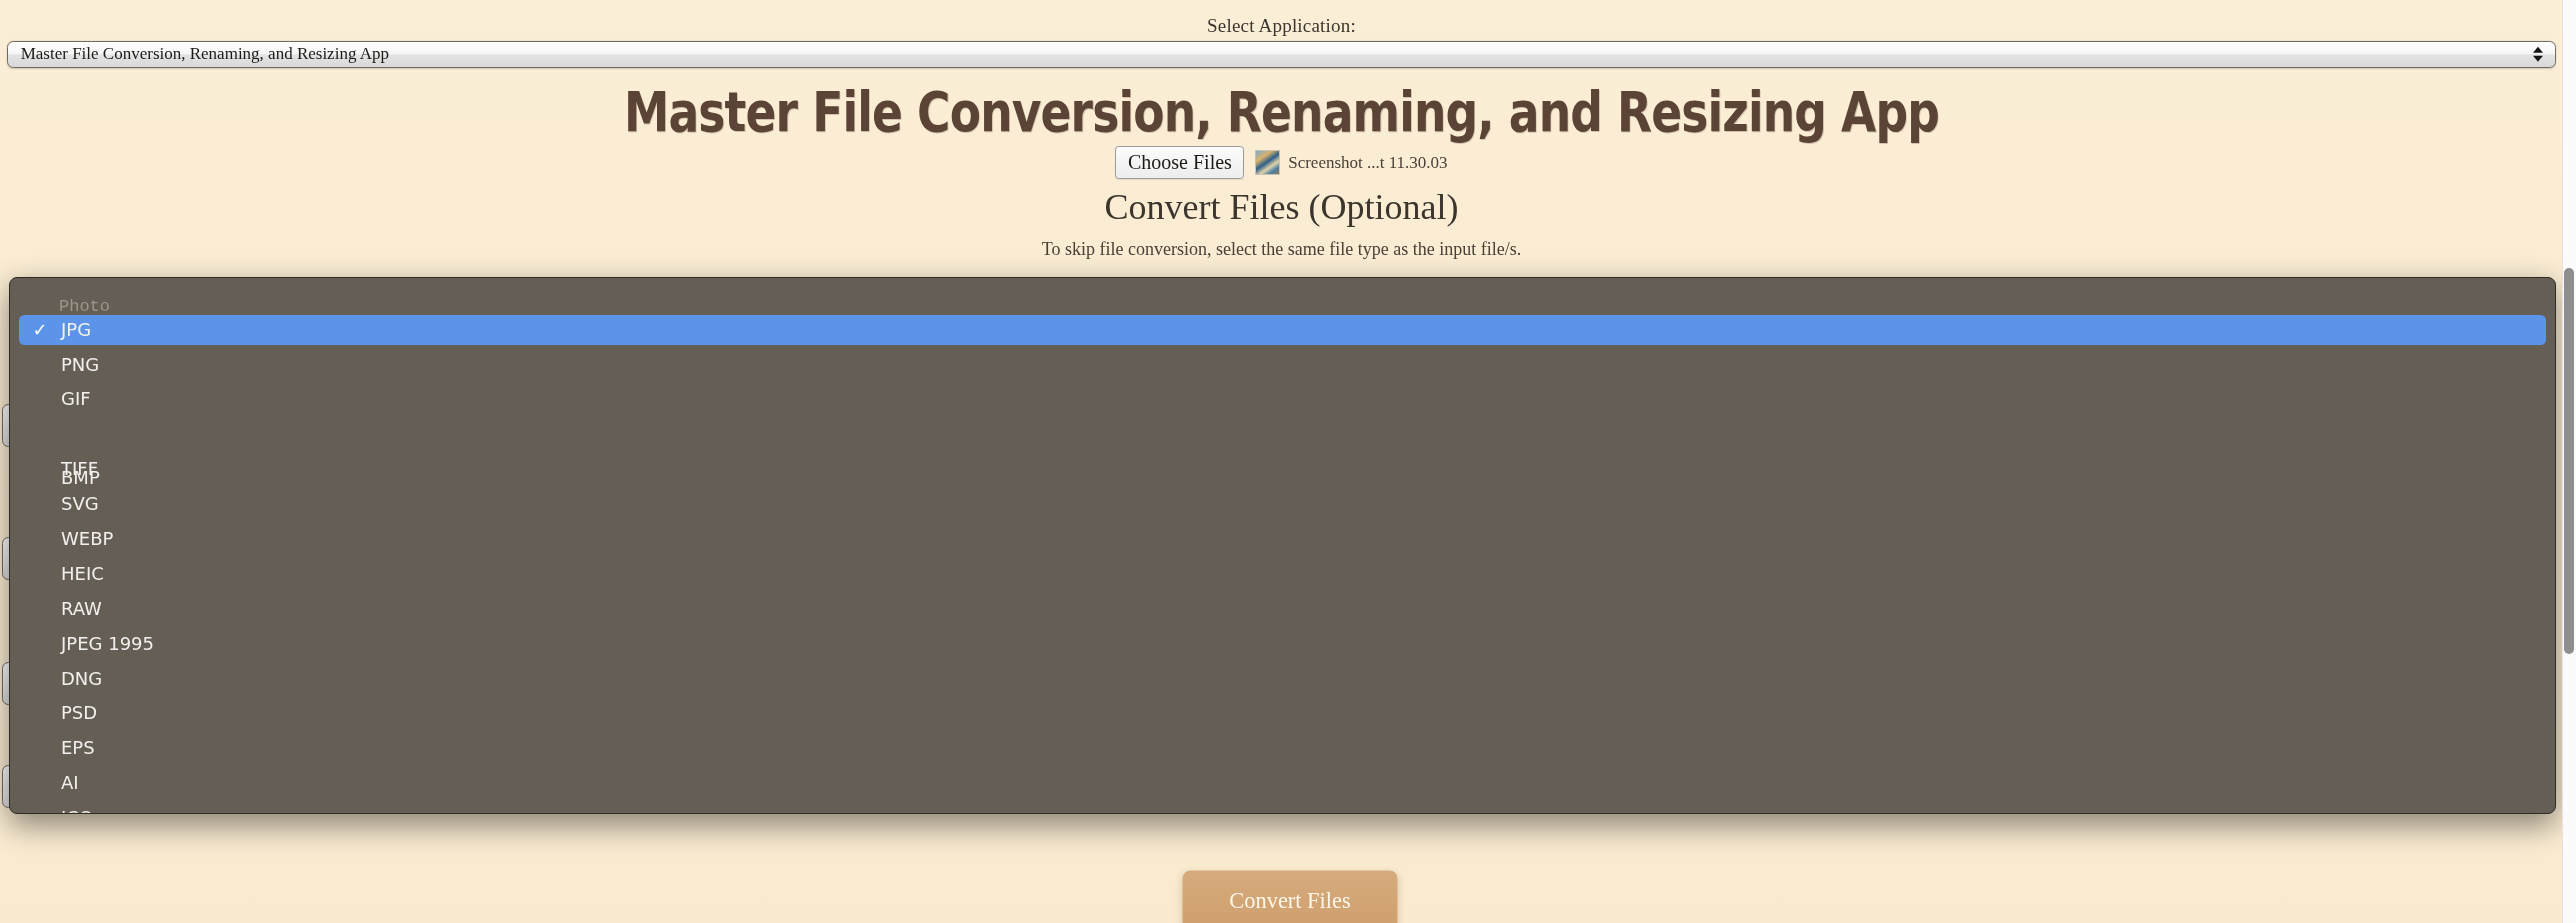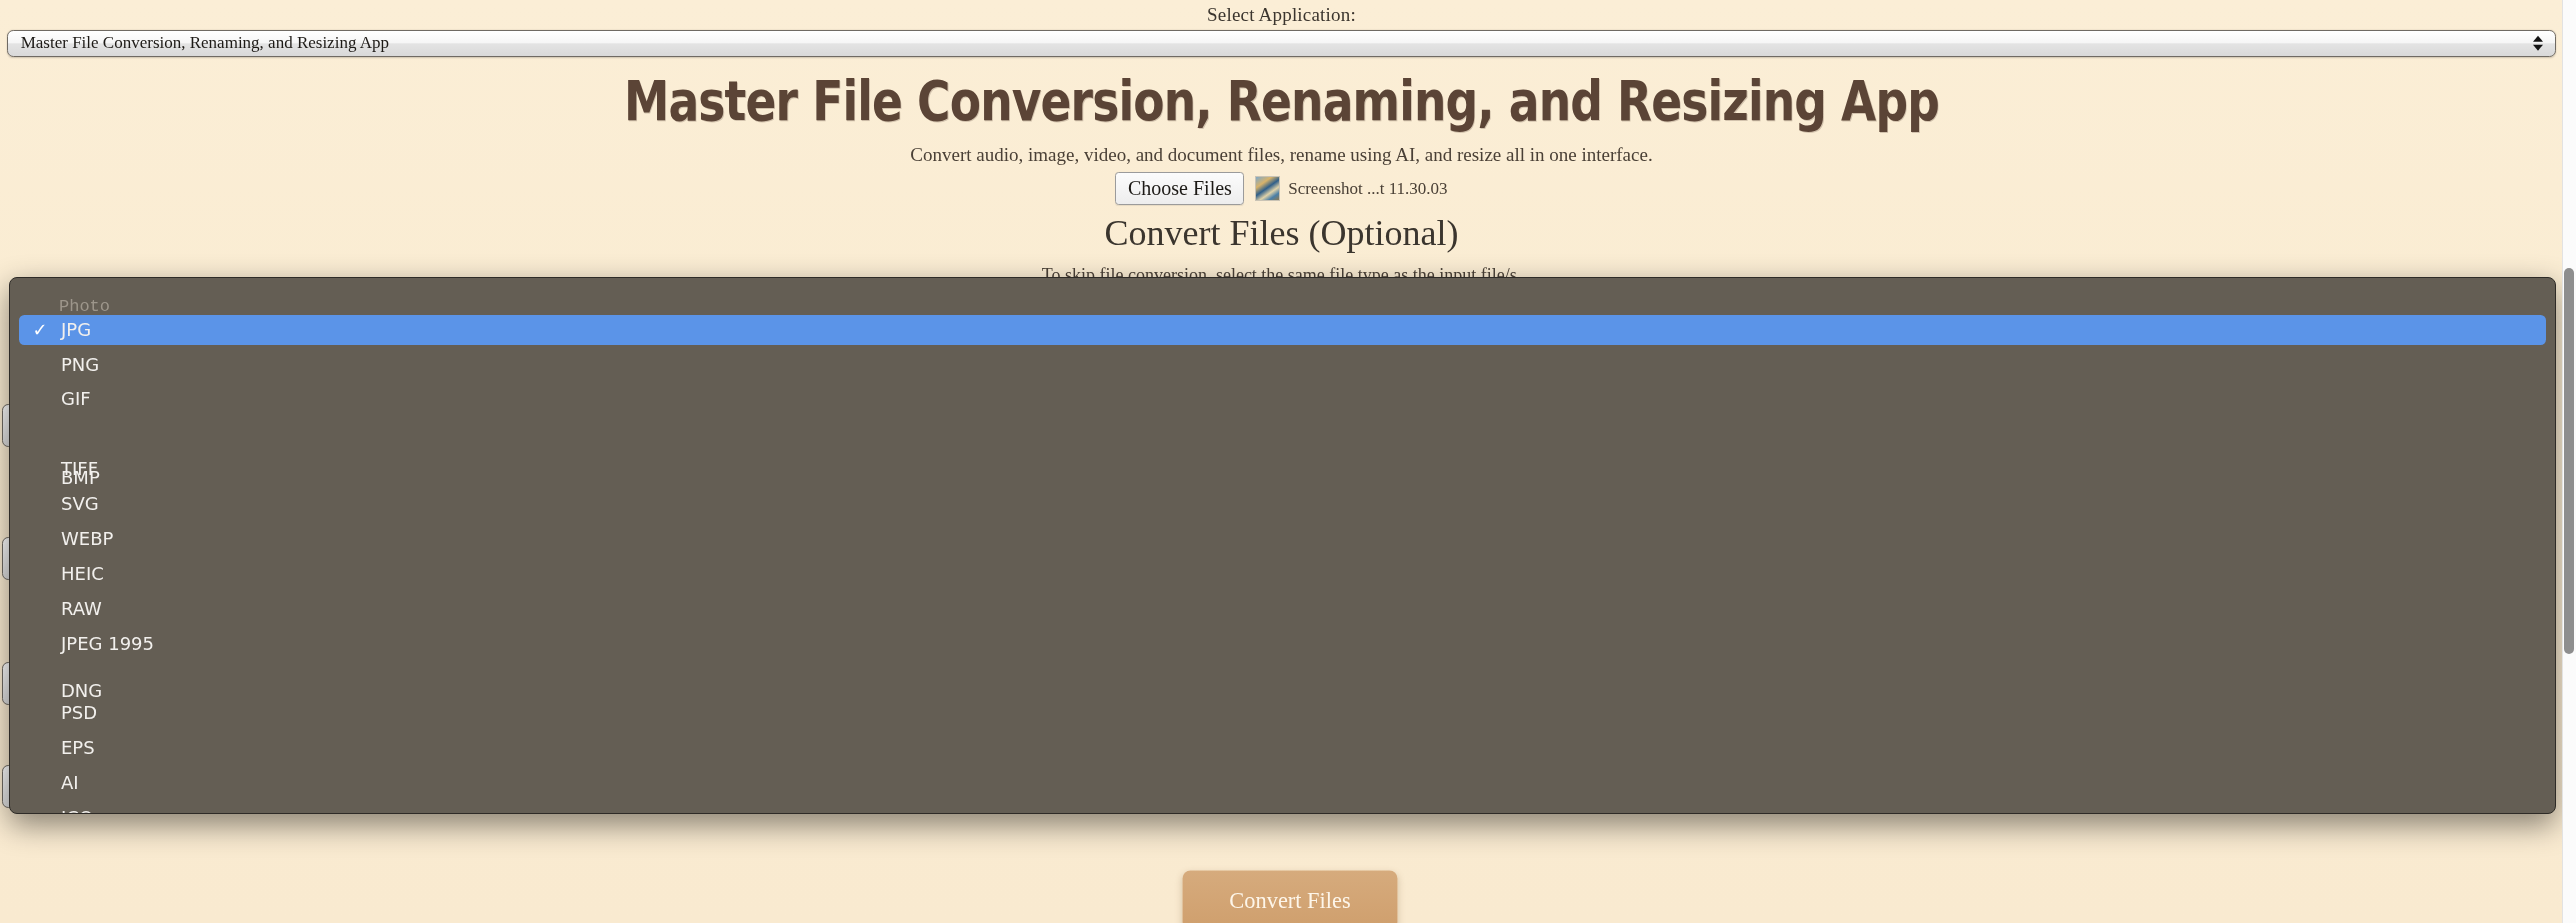--- a/index.html
+++ b/index.html
@@ -24,21 +24,21 @@
     height: 923px;
     background: linear-gradient(180deg,#fbeed6 0%,#faecd2 40%,#f9ead0 100%);
     overflow: hidden;
   }
 
   
   .select-label {
     text-align: center;
     font-size: 19px;
     color: #3b352e;
-    padding-top: 4px;
+    padding-top: 15px;
     letter-spacing: 0.2px;
   }
   .app-select {
     margin: 3.6px 7.2px 0 7.2px;
     height: 27px;
     border: 0.9px solid #6f6a63;
     border-radius: 6.3px;
     background: linear-gradient(180deg,#ffffff 0%,#f6f6f6 46%,#e3e3e3 52%,#d9d9d9 100%);
     box-shadow: 0 0.9px 0 rgba(255,255,255,.9) inset, 0 0.9px 1.8px rgba(0,0,0,.18);
     display: flex;
@@ -256,21 +256,20 @@
 
   <div class="app-select">
     <span class="sel-text">Master File Conversion, Renaming, and Resizing App</span>
     <span class="stepper">
       <span class="tri up"></span>
       <span class="tri down"></span>
     </span>
   </div>
 
   <h1 class="hero">Master File Conversion, Renaming, and Resizing App</h1>
-  <div class="subtitle">Convert audio, image, video, and document files, rename using AI, and resize all in one interface.</div>
 
   <div class="upload-row">
     <button class="choose-btn">Choose Files</button>
     <span class="file-chip">
       <span class="thumb"></span>
       <span class="file-name">Screenshot ...t 11.30.03</span>
     </span>
   </div>
 
   <h2 class="section">Convert Files (Optional)</h2>
@@ -319,21 +318,21 @@
           <span class="olabel">HEIC</span>
         </div>
         <div class="opt" style="top: 316px;">
           <span class="check">✓</span>
           <span class="olabel">RAW</span>
         </div>
         <div class="opt" style="top: 351px;">
           <span class="check">✓</span>
           <span class="olabel">JPEG 1995</span>
         </div>
-        <div class="opt" style="top: 386px; margin-top: 12px;">
+        <div class="opt" style="top: 386px;">
           <span class="check">✓</span>
           <span class="olabel">DNG</span>
         </div>
         <div class="opt" style="top: 420px;">
           <span class="check">✓</span>
           <span class="olabel">PSD</span>
         </div>
         <div class="opt" style="top: 455px;">
           <span class="check">✓</span>
           <span class="olabel">EPS</span>

